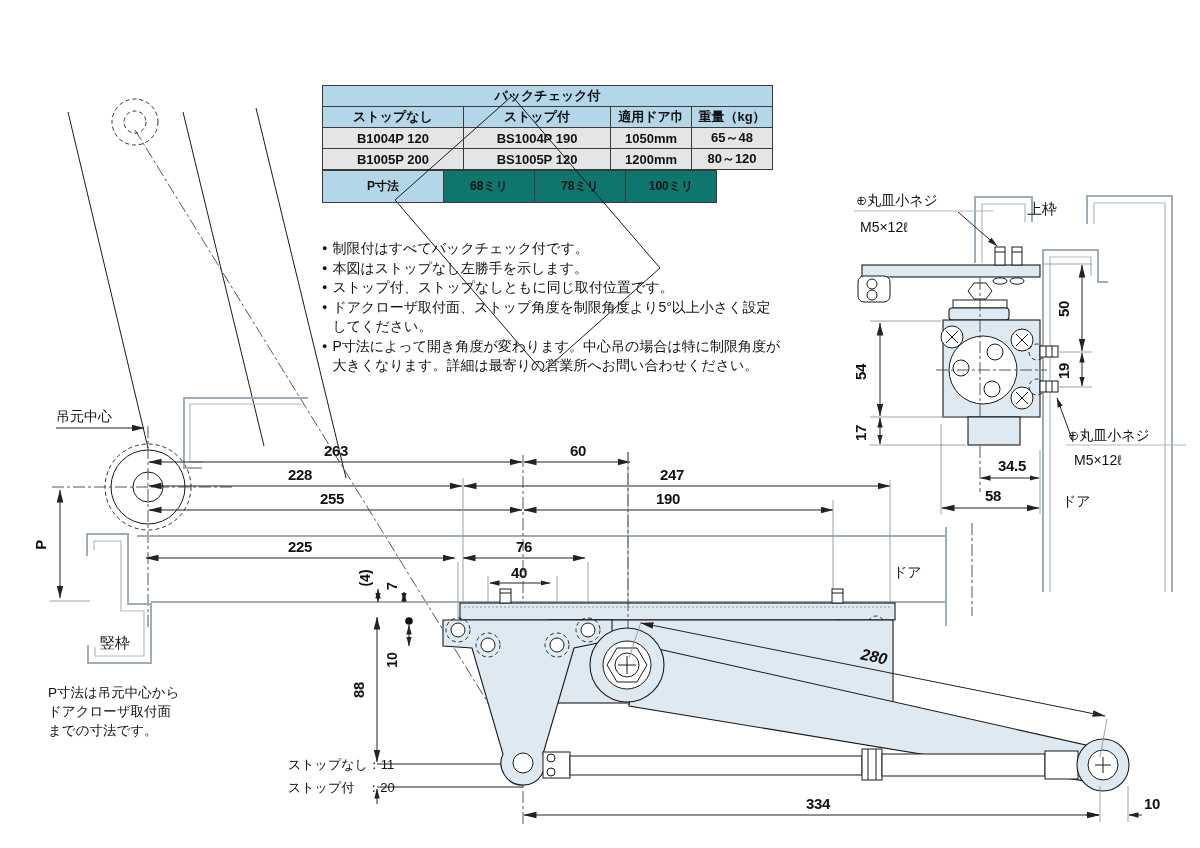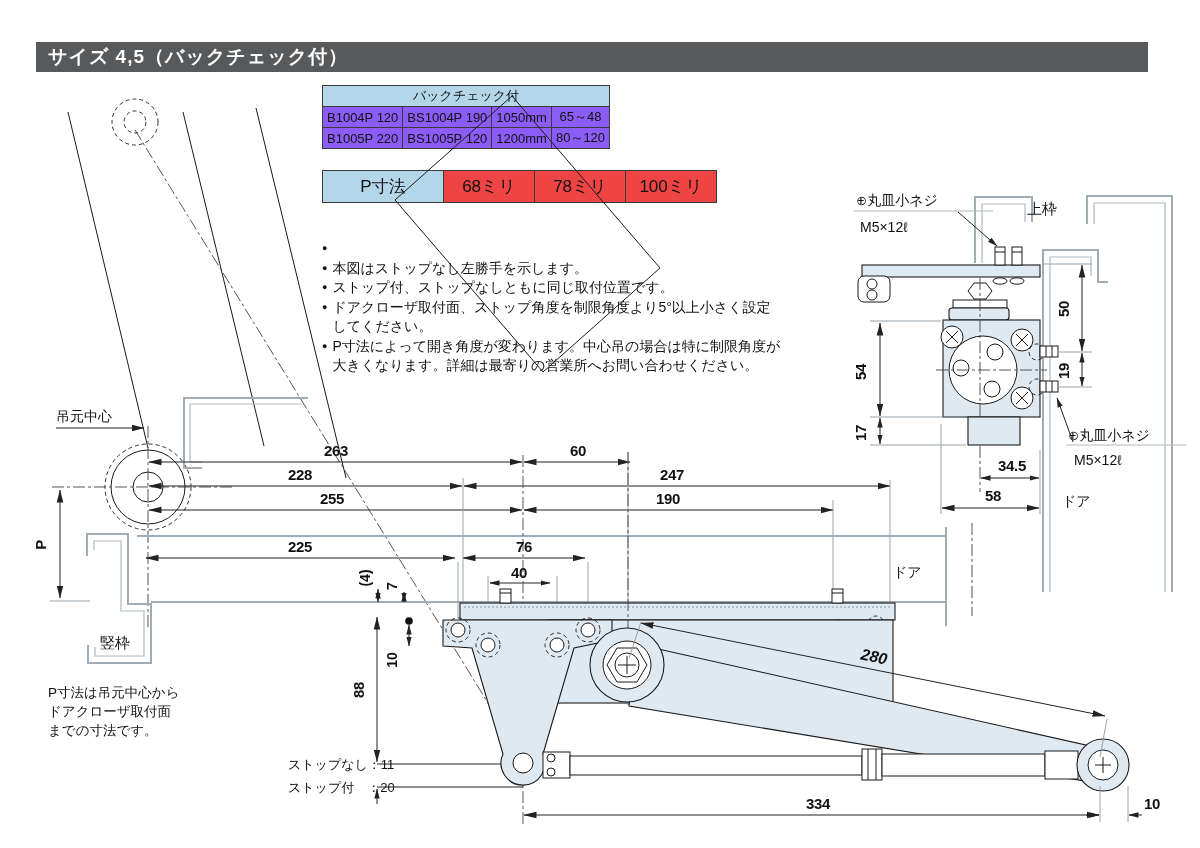--- a/index.html
+++ b/index.html
@@ -4,28 +4,28 @@
 <style>
   html,body{margin:0;padding:0;background:#fff;}
   .page{position:relative;width:1200px;height:848px;background:#fff;overflow:hidden;
         font-family:"Liberation Sans",sans-serif;color:#111;}
   .titlebar{position:absolute;left:36px;top:42px;width:1100px;height:30px;background:#58595b;
             color:#fff;font-size:19px;font-weight:bold;line-height:30px;padding-left:12px;
             letter-spacing:1px;}
   svg{position:absolute;left:0;top:0;}
   
   table{border-collapse:collapse;position:absolute;font-size:13px;}
-  td,th{border:1px solid #3a3a3a;text-align:center;padding:1px 4px;font-weight:normal;}
+  td,th{border:1px solid #3a3a3a;text-align:center;padding:1px 4px;font-weight:bold;}
   .t1{left:322px;top:85px;}
   .t1 th,.t1 td{height:16px;}
   .t2{left:322px;top:170px;}
-  .t2 td{height:29px;font-size:17px;}
+  .t2 td{height:29px;font-size:12px;}
   .hd{background:#b3d7e9;}
-  .cell{background:#8b5cf6;}
-  .cell2{background:#ef4444;}
+  .cell{background:#e5e5e5;}
+  .cell2{background:#0f766e;}
   .w1{width:132px}.w2{width:138px}.w3{width:72px}.w4{width:72px}
   .v1{width:112px}.v2{width:82px}
   
   .notes{position:absolute;left:322px;top:239px;width:462px;font-size:14px;line-height:19.5px;}
   .note{display:flex;}
   .note .b{font-size:9px;line-height:19.5px;margin-right:5px;}
   
   .dnum{font:bold 15px "Liberation Sans",sans-serif;fill:#111;text-anchor:middle;letter-spacing:-0.3px;}
   .dnum2{font:bold 14px "Liberation Sans",sans-serif;fill:#111;text-anchor:middle;}
   .d280{font:italic bold 16px "Liberation Sans",sans-serif;fill:#111;text-anchor:middle;}
@@ -43,35 +43,40 @@
   .cdd{stroke:#444;stroke-width:0.9;fill:none;stroke-dasharray:12 3 3 3;}
   .dot{stroke:#8d98a0;stroke-width:1;fill:none;stroke-dasharray:2 2;}
   .fb{fill:#dfe9f2;stroke:#1a1a1a;stroke-width:1.1;}
   .fw{fill:#fff;stroke:#1a1a1a;stroke-width:1;}
 </style>
 </head>
 <body>
 
 <div class="page">
 
-  <div class="titlebar">サイズ 4,5（バックチェック付）</div>
 
   <table class="t1">
     <tbody>
         <tr>
           <th class="hd" colspan="4">バックチェック付</th>
         </tr>
+    <tr>
+      <th class="hd w1">ストップなし</th>
+      <th class="hd w2">ストップ付</th>
+      <th class="hd w3">適用ドア巾</th>
+      <th class="hd w4">重量（kg）</th>
+    </tr>
     <tr>
       <td class="cell">B1004P 120</td>
       <td class="cell">BS1004P 190</td>
       <td class="cell">1050mm</td>
       <td class="cell">65～48</td>
     </tr>
     <tr>
-      <td class="cell">B1005P 220</td>
+      <td class="cell">B1005P 200</td>
       <td class="cell">BS1005P 120</td>
       <td class="cell">1200mm</td>
       <td class="cell">80～120</td>
     </tr>
   </tbody>
     </table>
 
   <table class="t2">
     <tbody>
         <tr>
@@ -79,20 +84,21 @@
       <td class="cell2 v2">68ミリ</td>
       <td class="cell2 v2">78ミリ</td>
       <td class="cell2 v2">100ミリ</td>
     </tr>
   </tbody>
     </table>
 
   <div class="notes">
     <div class="note">
         <span class="b">●</span>
+        <span>制限付はすべてバックチェック付です。</span>
       </div>
     <div class="note">
         <span class="b">●</span>
         <span>本図はストップなし左勝手を示します。</span>
       </div>
     <div class="note">
         <span class="b">●</span>
         <span>ストップ付、ストップなしともに同じ取付位置です。</span>
       </div>
     <div class="note">

